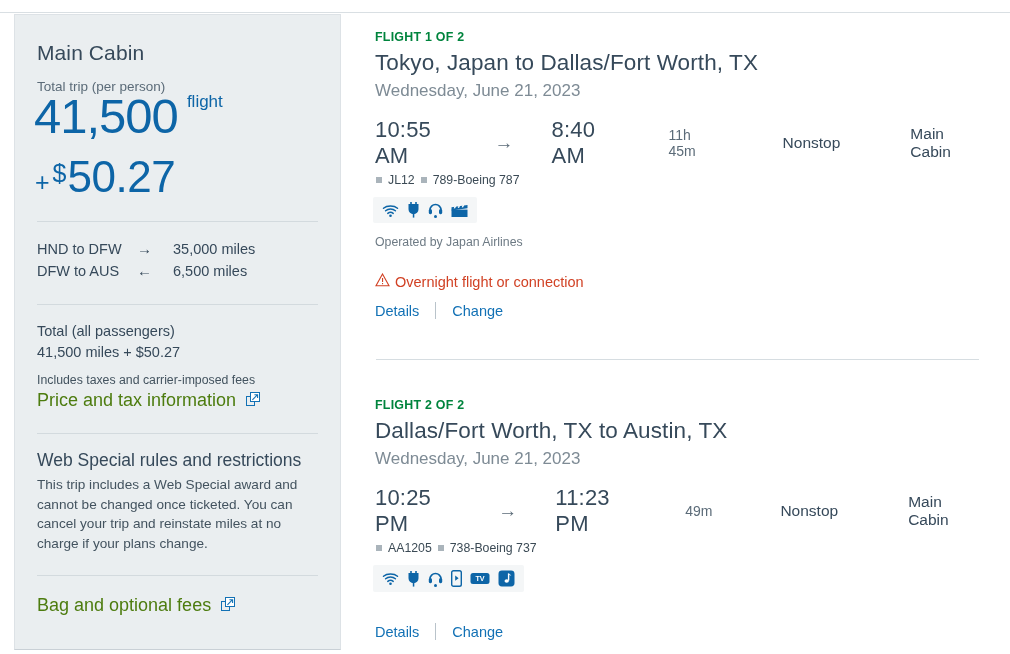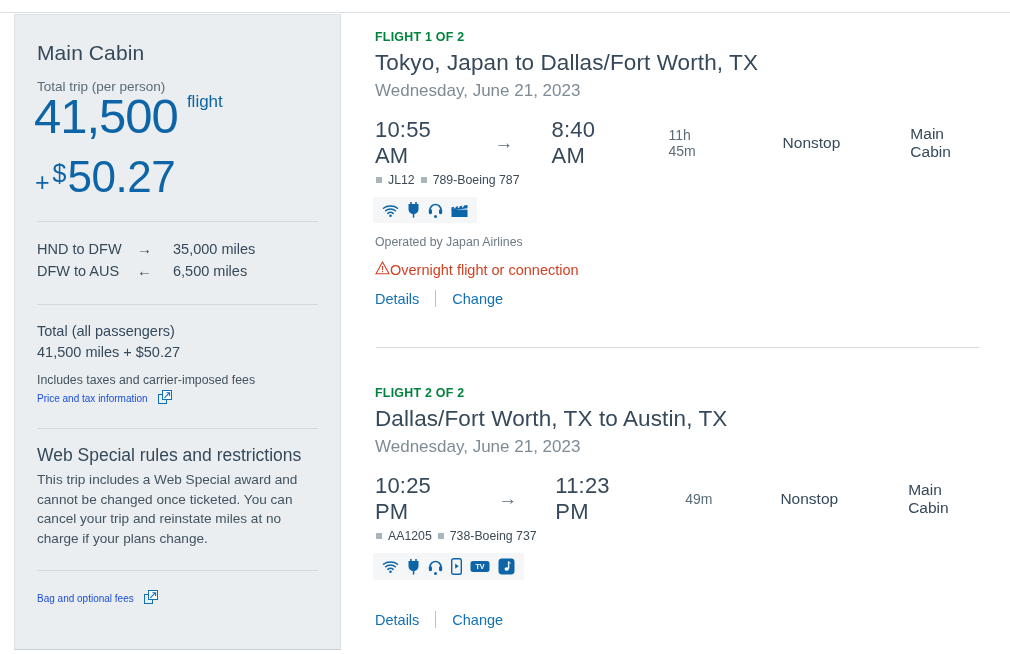--- a/index.html
+++ b/index.html
@@ -129,22 +129,22 @@
     line-height: 21px;
   }
   .total-line b { font-weight: 400; }
   .fine-print {
     font-size: 12.3px;
     color: #43535f;
     margin-top: 10px;
     font-family: "Liberation Sans", sans-serif;
   }
   .sidebar-link {
-    font-size: 10px;
-    color: #1d4ed8;
+    font-size: 18px;
+    color: #4d7c0f;
     text-decoration: none;
     display: inline-flex;
     align-items: center;
     gap: 10px;
     cursor: pointer;
     margin-top: 3px;
   }
   .rules-title {
     font-size: 17.5px;
     color: #36495a;
@@ -251,21 +251,22 @@
   }
   .amenity { display: block; line-height: 0; }
   .operated {
     font-size: 12.3px;
     color: #6d7a84;
     margin-top: 12px;
   }
   .warn-row {
     display: flex;
     align-items: center;
-    margin-top: 12px;
+    gap: 5px;
+    margin-top: 24px;
   }
   .warn-text {
     font-size: 14.5px;
     color: #d14124;
     font-weight: 400;
   }
   .links-row {
     display: flex;
     align-items: center;
     margin-top: 11px;

